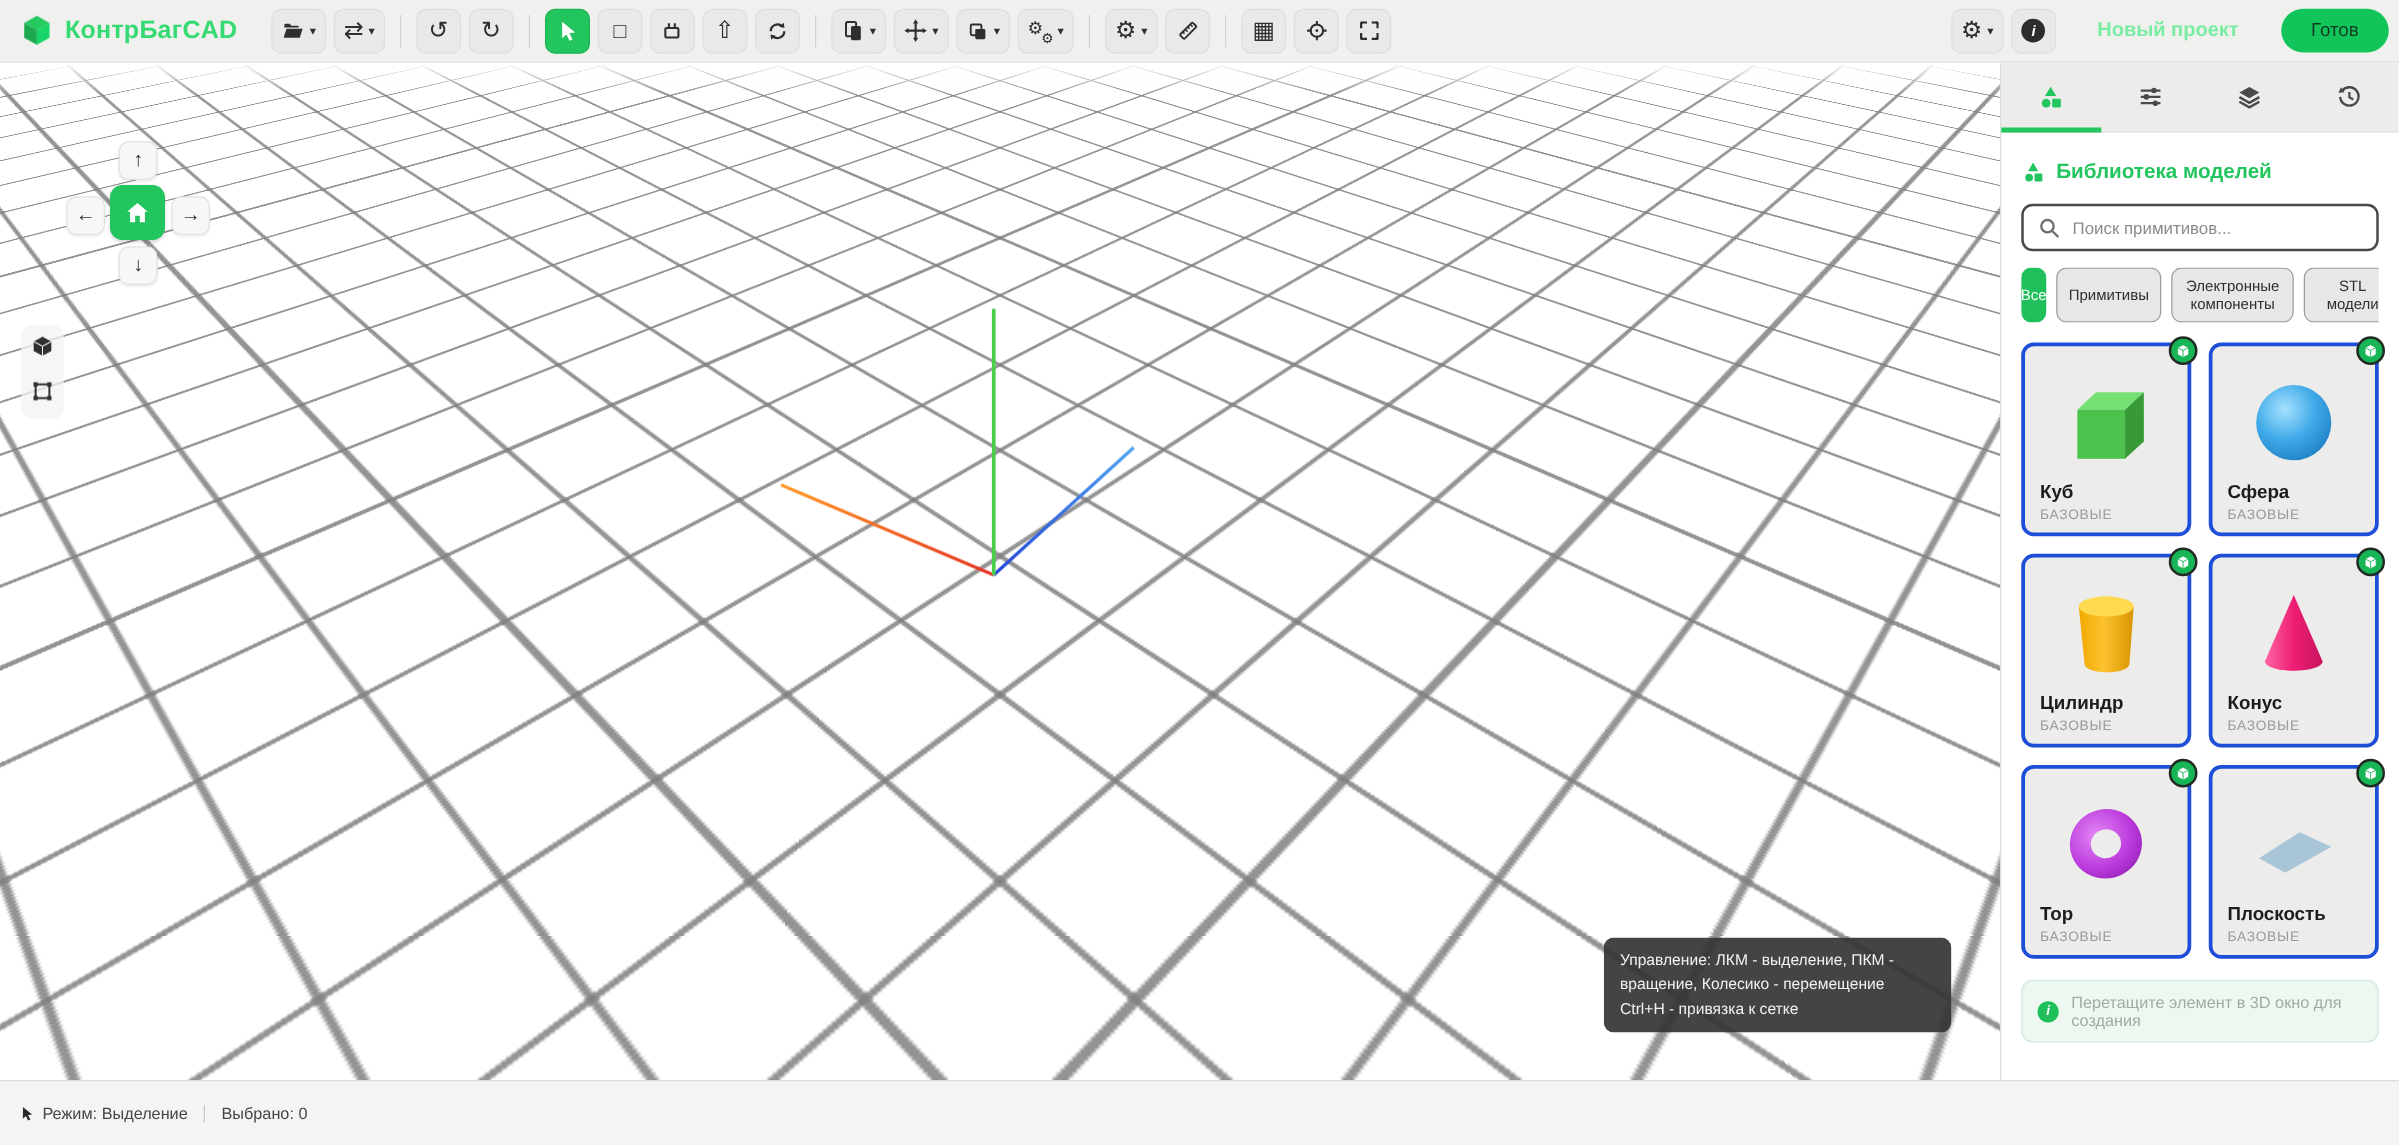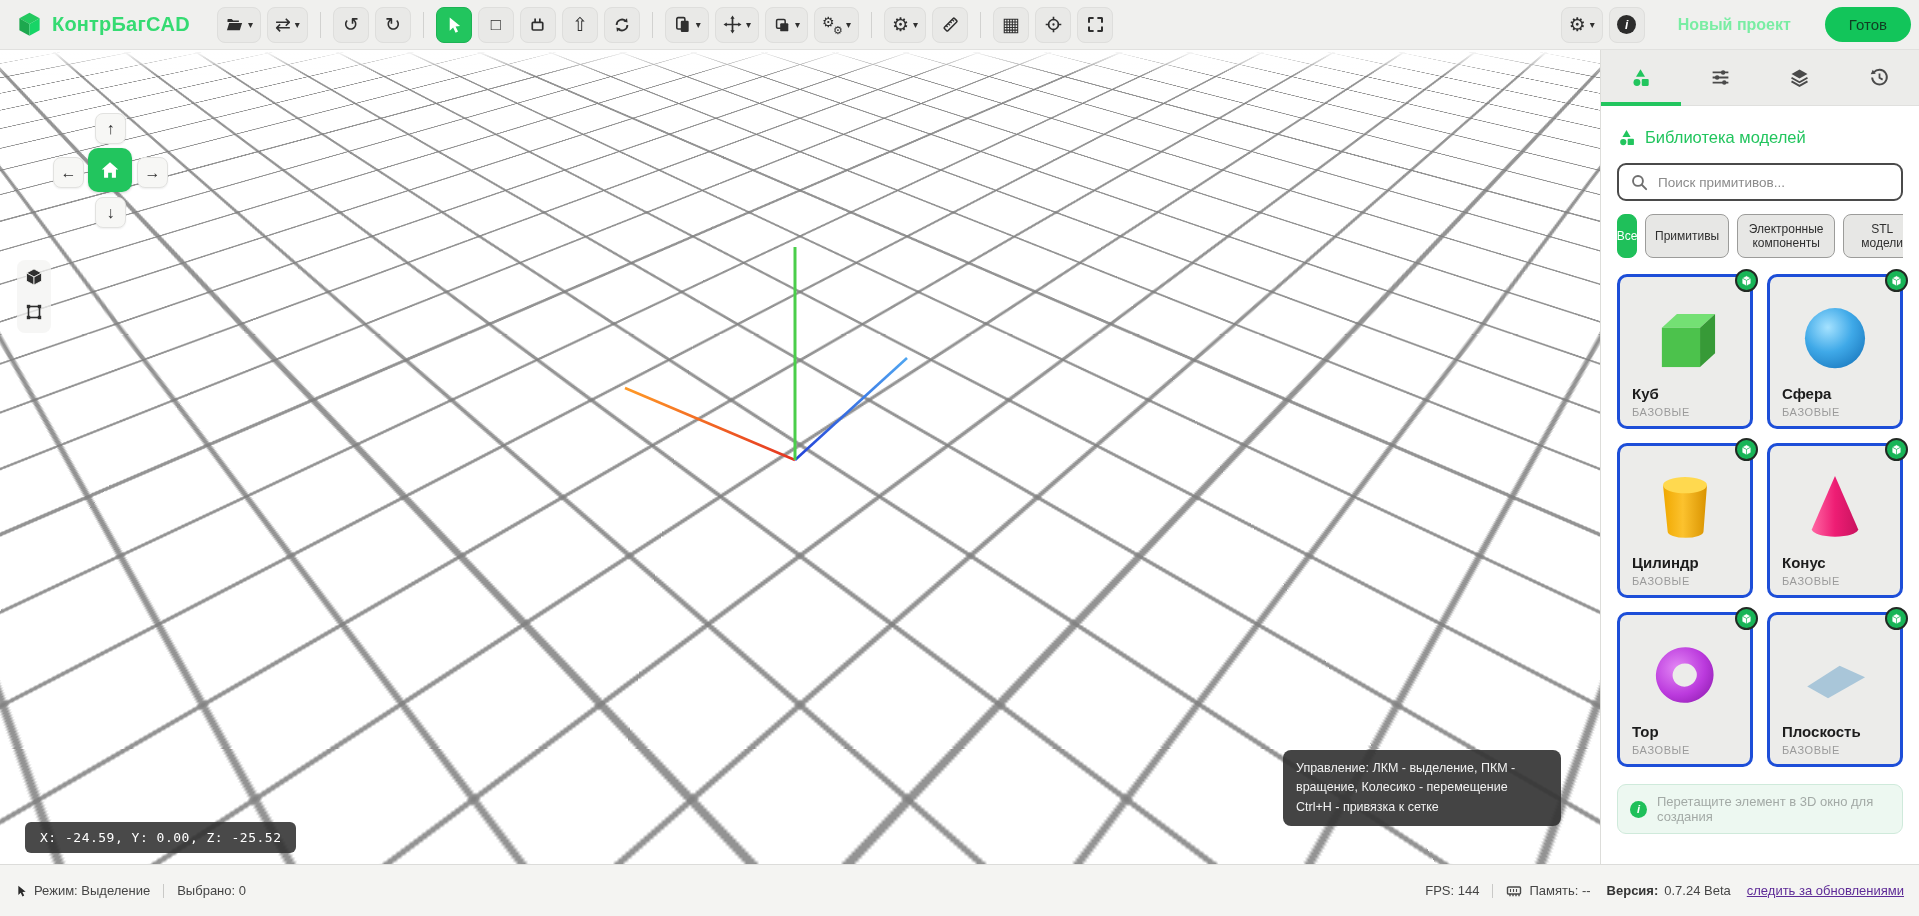--- a/index.html
+++ b/index.html
@@ -59,21 +59,21 @@
   .ctrlhint { position:absolute; left:1283px; top:700px; width:278px; background:rgba(52,52,52,.92); color:#f2f2f2;
               font-size:12.5px; line-height:1.55; padding:9px 13px; border-radius:8px; }
 
   
   .sidebar { position:absolute; top:50px; left:1600px; width:319px; height:830px; background:#fff;
              border-left:1px solid #ddddda; }
   .tabs { display:flex; height:56px; background:#ececea; border-bottom:1px solid #e0e0de; }
   .tab { flex:1; display:flex; align-items:center; justify-content:center; position:relative; color:#4a4a4a; }
   .tab.active::after { content:""; position:absolute; left:0; right:0; bottom:-1px; height:4px; background:#22c55e; }
   .sb-content { padding:14px 16px 0; }
-  .panel-title { display:flex; align-items:center; gap:9px; color:#22c55e; font-size:16.5px; font-weight:400; margin:8px 0 16px; }
+  .panel-title { display:flex; align-items:center; gap:9px; color:#22c55e; font-size:16.5px; font-weight:700; margin:8px 0 16px; }
   .searchbox { display:flex; align-items:center; gap:9px; border:2px solid #4a4a4a; border-radius:9px; height:38px;
                padding:12px 11px; background:#fff; }
   .searchbox input { flex:1; border:none; outline:none; font-size:13.5px; color:#333; background:transparent;
                      font-family:inherit; }
   .searchbox input::placeholder { color:#8b8b8b; }
   .chips { display:flex; gap:8px; margin-top:13px; height:44px; overflow:hidden; }
   .chip { flex:none; display:flex; align-items:center; justify-content:center; text-align:center; font-size:12px;
           line-height:1.2; background:#e7e7e5; border:1px solid #9c9c9a; border-radius:8px; color:#2f2f2f;
           padding:4px 9px; height:44px; font-family:inherit; }
   .chip.active { background:#1fc05a; border-color:#1fc05a; color:#fff; width:16px; }
@@ -298,21 +298,20 @@
         <svg width="20" height="20" viewBox="0 0 20 20">
           <rect x="4.5" y="4.5" width="11" height="11" fill="none" stroke="#2f2f2f" stroke-width="1.6"></rect>
           <rect x="2.8" y="2.8" width="3.4" height="3.4" fill="#2f2f2f"></rect>
           <rect x="13.8" y="2.8" width="3.4" height="3.4" fill="#2f2f2f"></rect>
           <rect x="2.8" y="13.8" width="3.4" height="3.4" fill="#2f2f2f"></rect>
           <rect x="13.8" y="13.8" width="3.4" height="3.4" fill="#2f2f2f"></rect>
         </svg>
       </span>
     </div>
 
-    <div class="coords">X: -24.59, Y: 0.00, Z: -25.52</div>
 
     <div class="ctrlhint">
       <div>Управление: ЛКМ - выделение, ПКМ -</div>
       <div>вращение, Колесико - перемещение</div>
       <div>Ctrl+H - привязка к сетке</div>
     </div>
   </div>
 
   <div class="sidebar">
     <div class="tabs">
@@ -519,32 +518,15 @@
   <div class="statusbar">
     <span class="sb-item">
       <svg width="12" height="14" viewBox="0 0 18 19">
         <path d="M5 1.5 L5 15.5 L8.6 12.2 L11.2 17.6 L13.8 16.4 L11.2 11 L16 10.5 Z" fill="#2a2a2a"></path>
       </svg>
       <span>Режим: Выделение</span>
     </span>
     <span class="ssep"></span>
     <span>Выбрано: 0</span>
 
-    <span class="sb-right">
-      <span>FPS: 144</span>
-      <span class="ssep"></span>
-      <span class="sb-item">
-        <svg width="16" height="16" viewBox="0 0 16 16">
-          <rect x="1.5" y="4" width="13" height="7" rx="1" fill="none" stroke="#4a4a4a" stroke-width="1.4"></rect>
-          <path d="M4 11 v2.2 M7 11 v2.2 M10 11 v2.2 M13 11 v2.2" stroke="#4a4a4a" stroke-width="1.4"></path>
-          <path d="M4.5 6 v3 M7.5 6 v3 M10.5 6 v3" stroke="#4a4a4a" stroke-width="1.1"></path>
-        </svg>
-        <span>Память: --</span>
-      </span>
-      <span class="mlabel">
-        <span class="ver-label">Версия:</span>
-        <span>0.7.24 Beta</span>
-      </span>
-      <a href="#" class="update-link">следить за обновлениями</a>
-    </span>
   </div>
 
 </div>
 
 </body></html>

